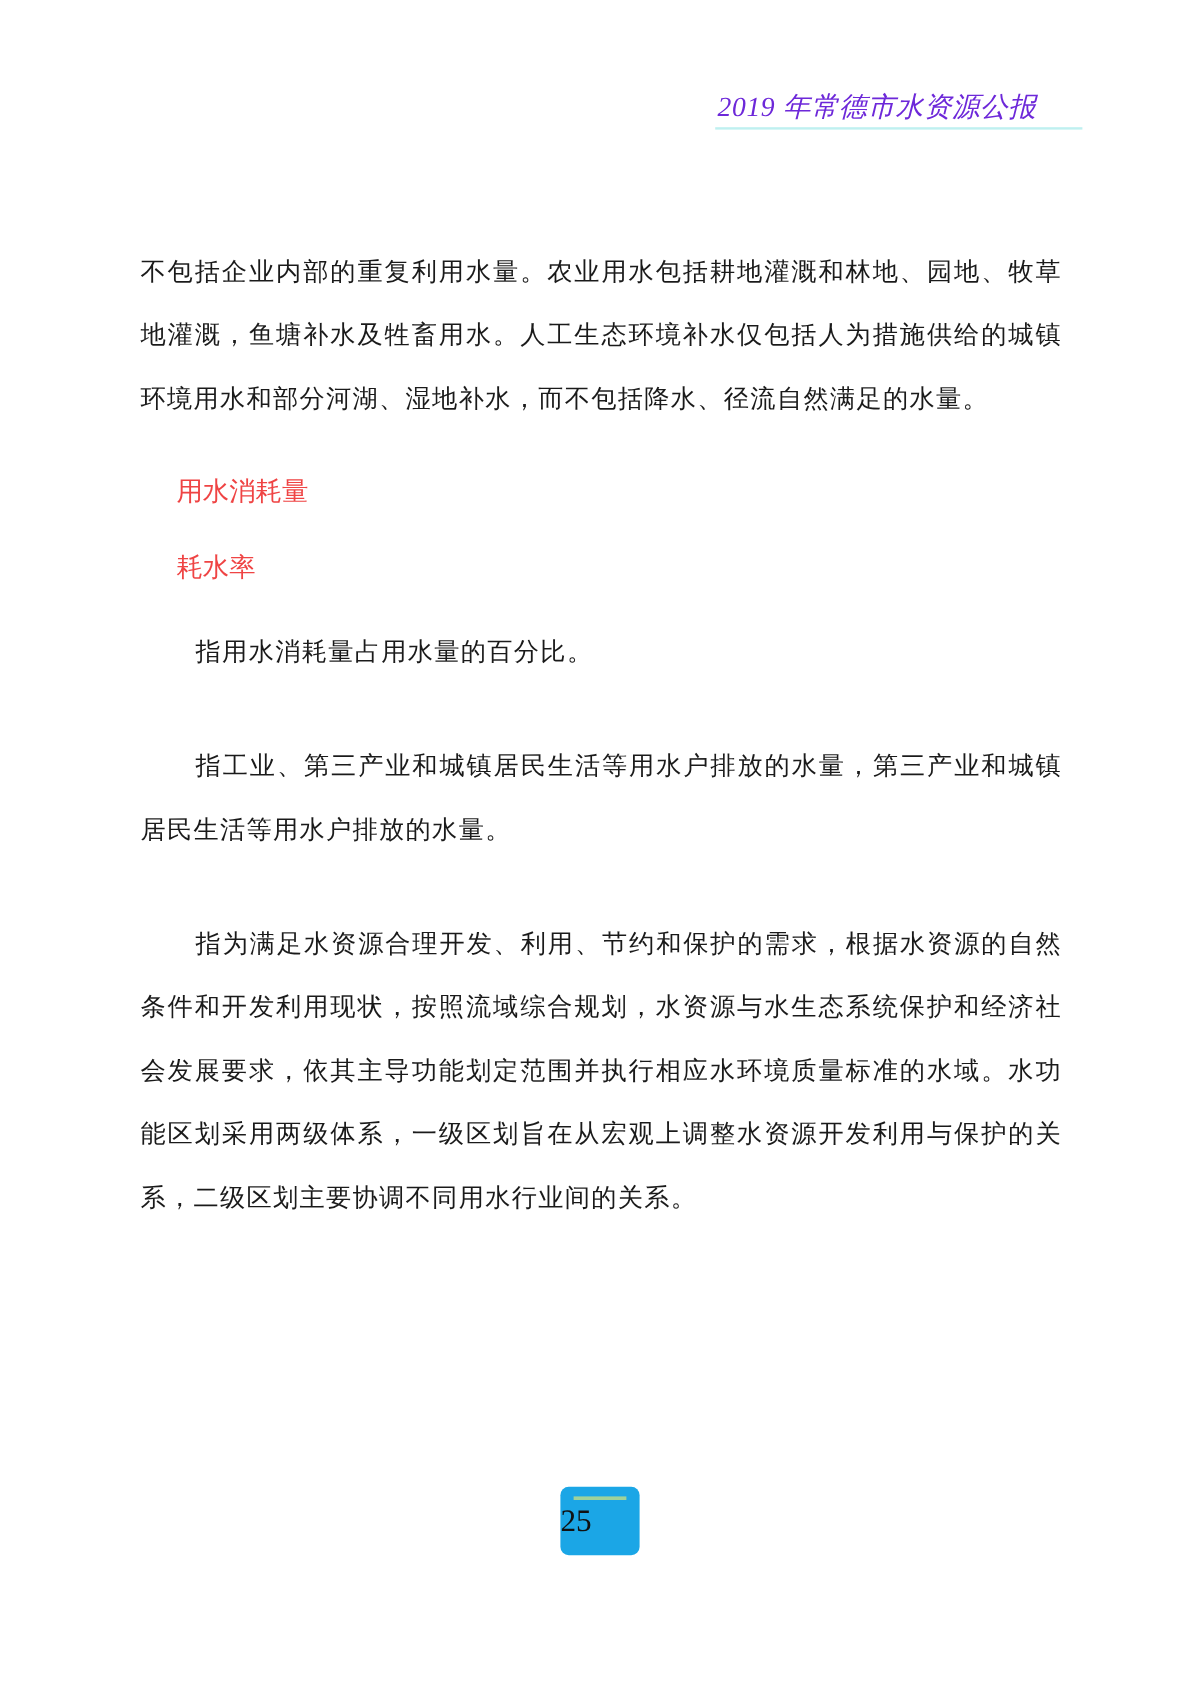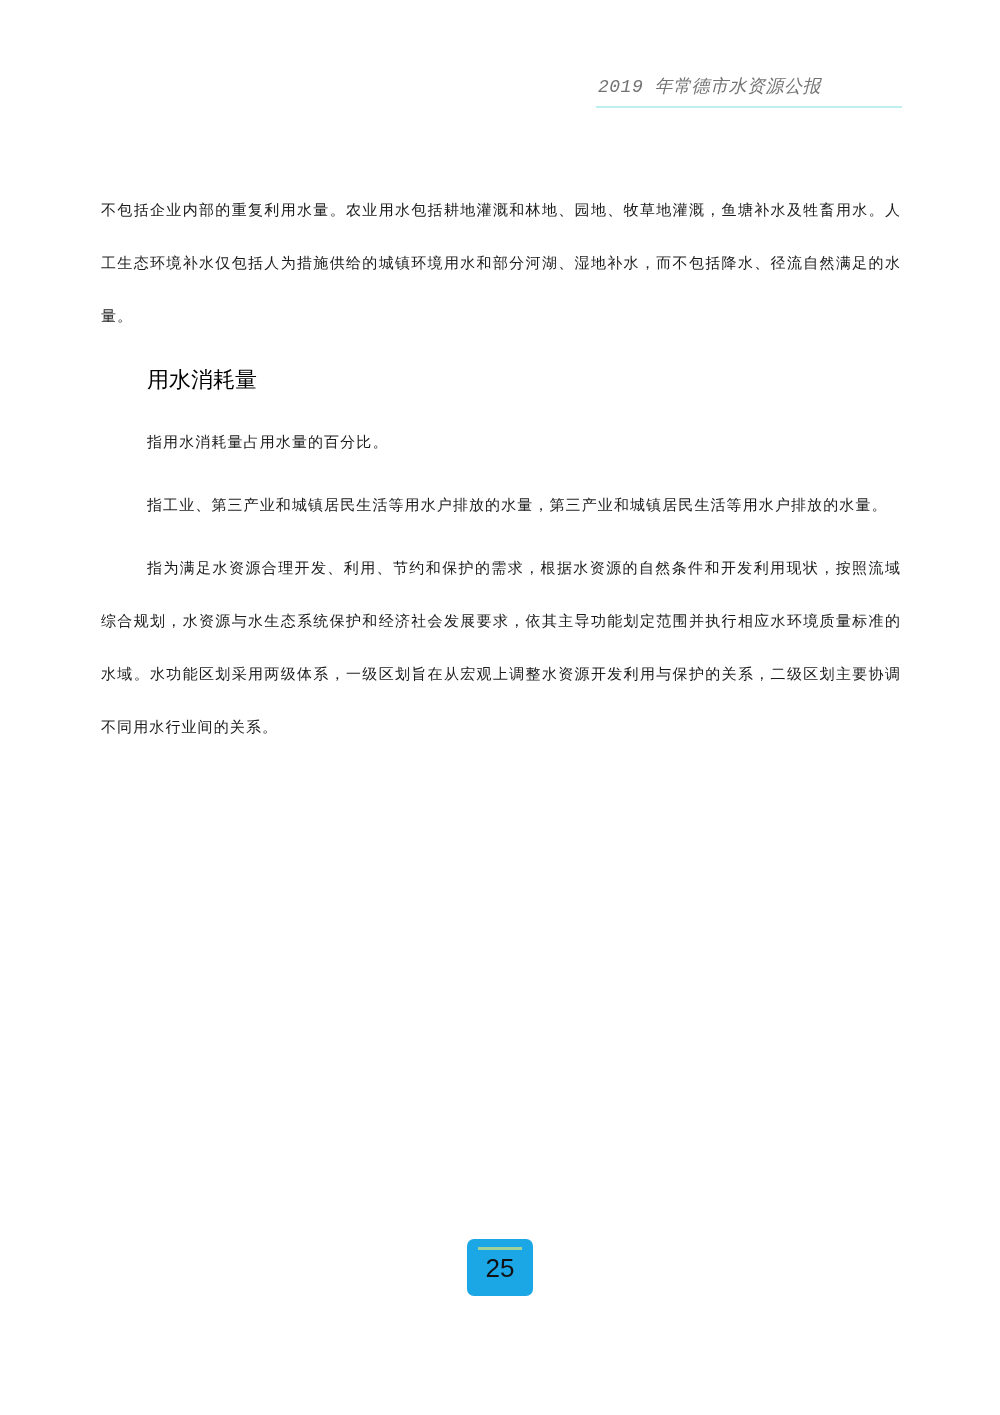--- a/index.html
+++ b/index.html
@@ -1,48 +1,49 @@
 <!DOCTYPE html>
 <html><head>
 <meta charset="utf-8">
 <style>
   html, body { margin: 0; padding: 0; background: #ffffff; }
   body { width: 1000px; height: 1415px; position: relative; overflow: hidden;
          font-family: "DejaVu Serif", "Liberation Serif", serif; color: #1a1a1a; }
   .header-title { position: absolute; top: 74px; left: 598px; width: 302px;
-                  font-family: Liberation Mono, monospace;
-                  font-style: italic; font-size: 18px; color: #737373; letter-spacing: 0.5px; white-space: nowrap; }
+                  font-family: Liberation Serif, serif;
+                  font-style: italic; font-size: 23px; color: #6d28d9; letter-spacing: 0.5px; white-space: nowrap; }
   .header-rule { position: absolute; top: 106px; left: 596px; width: 306px; height: 2px; background: #bff0f0; }
   .content { position: absolute; top: 184px; left: 101px; width: 800px; }
-  p.body { margin: 0; font-size: 15px; line-height: 53px; letter-spacing: 1.1px; text-align: justify; }
+  p.body { margin: 16px; font-size: 21px; line-height: 53px; letter-spacing: 1.1px; text-align: justify; }
   p.indent { text-indent: 46px; }
-  h3.term { margin: 0; font-family: Liberation Sans, sans-serif; font-weight: normal;
-            font-size: 22px; color: #000000; padding-left: 46px; line-height: 53px; }
+  h3.term { margin: 0; font-family: Liberation Mono, monospace; font-weight: normal;
+            font-size: 22px; color: #ef4444; padding-left: 46px; line-height: 53px; }
   .gap { height: 10px; }
   .page-badge { position: absolute; top: 1239px; left: 467px; width: 66px; height: 57px; background: #1ba6e6;
                 border-radius: 7px; }
   .page-badge .bar { position: absolute; top: 8px; left: 11px; width: 44px; height: 3px; background: #9fd29a; }
-  .page-badge .num { position: absolute; top: 14px; left: 0; width: 66px; text-align: center;
-                     font-family: Liberation Sans, sans-serif; font-size: 26px; color: #111; }
+  .page-badge .num { position: absolute; top: 14px; left: 0; width: 66px; text-align: left;
+                     font-family: Liberation Serif, serif; font-size: 26px; color: #111; }
 </style>
 </head>
 <body>
 
 <div>
   <div class="header-title">2019 年常德市水资源公报</div>
   <div class="header-rule"></div>
 </div>
 
 <div class="content">
   <p class="body">不包括企业内部的重复利用水量。农业用水包括耕地灌溉和林地、园地、牧草地灌溉，鱼塘补水及牲畜用水。人工生态环境补水仅包括人为措施供给的城镇环境用水和部分河湖、湿地补水，而不包括降水、径流自然满足的水量。</p>
   <div class="gap"></div>
 
   <h3 class="term">用水消耗量</h3>
   <div class="gap"></div>
 
+  <h3 class="term">耗水率</h3>
   <p class="body indent">指用水消耗量占用水量的百分比。</p>
   <div class="gap"></div>
 
   <p class="body indent">指工业、第三产业和城镇居民生活等用水户排放的水量，第三产业和城镇居民生活等用水户排放的水量。</p>
   <div class="gap"></div>
 
   <p class="body indent">指为满足水资源合理开发、利用、节约和保护的需求，根据水资源的自然条件和开发利用现状，按照流域综合规划，水资源与水生态系统保护和经济社会发展要求，依其主导功能划定范围并执行相应水环境质量标准的水域。水功能区划采用两级体系，一级区划旨在从宏观上调整水资源开发利用与保护的关系，二级区划主要协调不同用水行业间的关系。</p>
 </div>
 
 <div class="page-badge">

